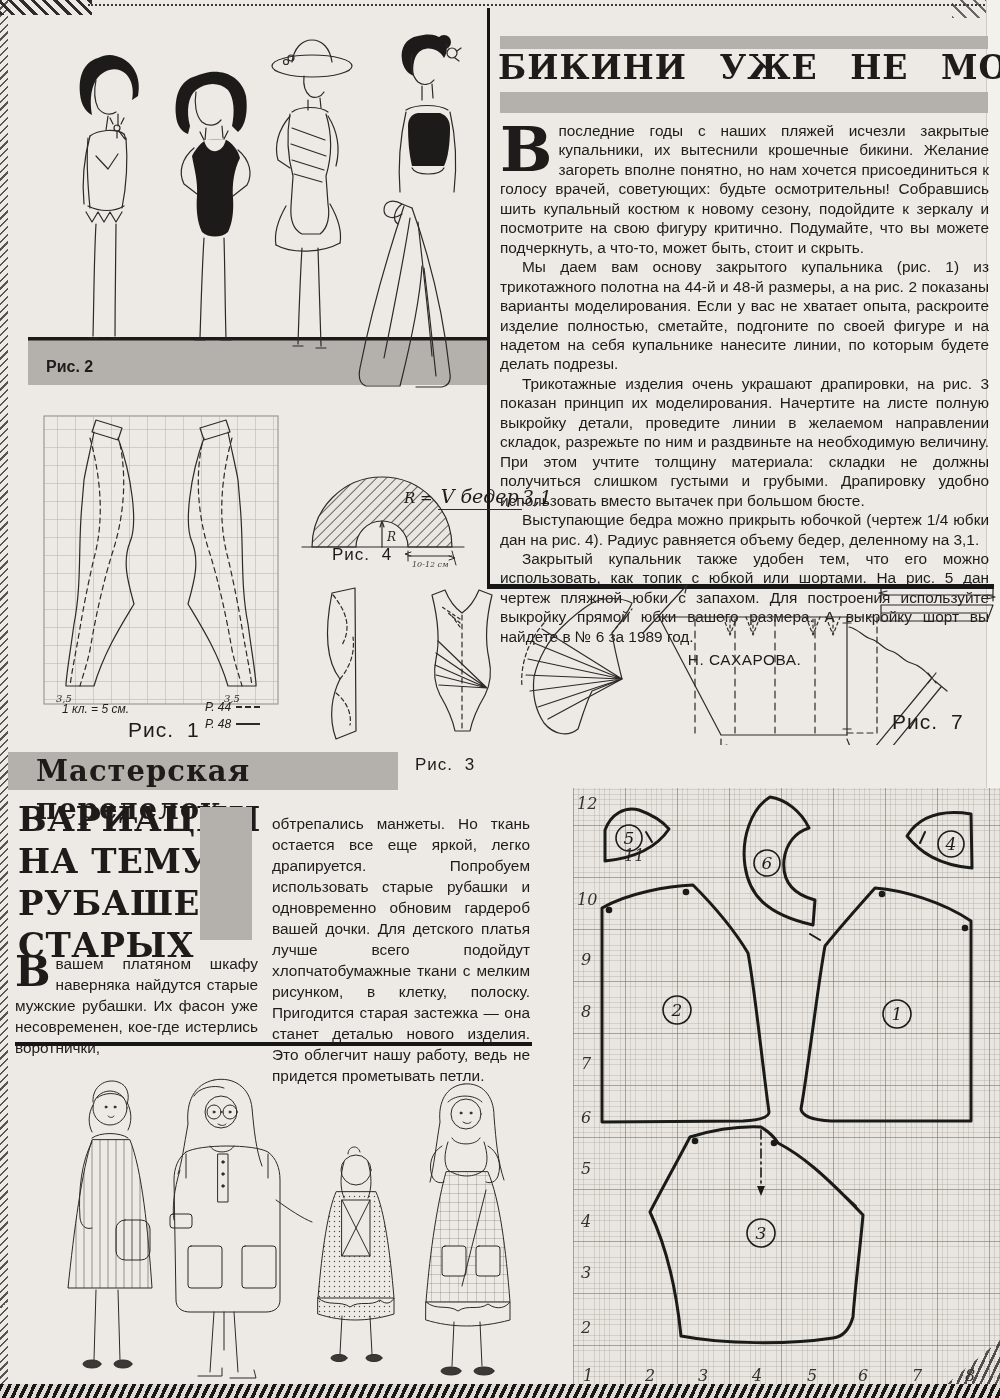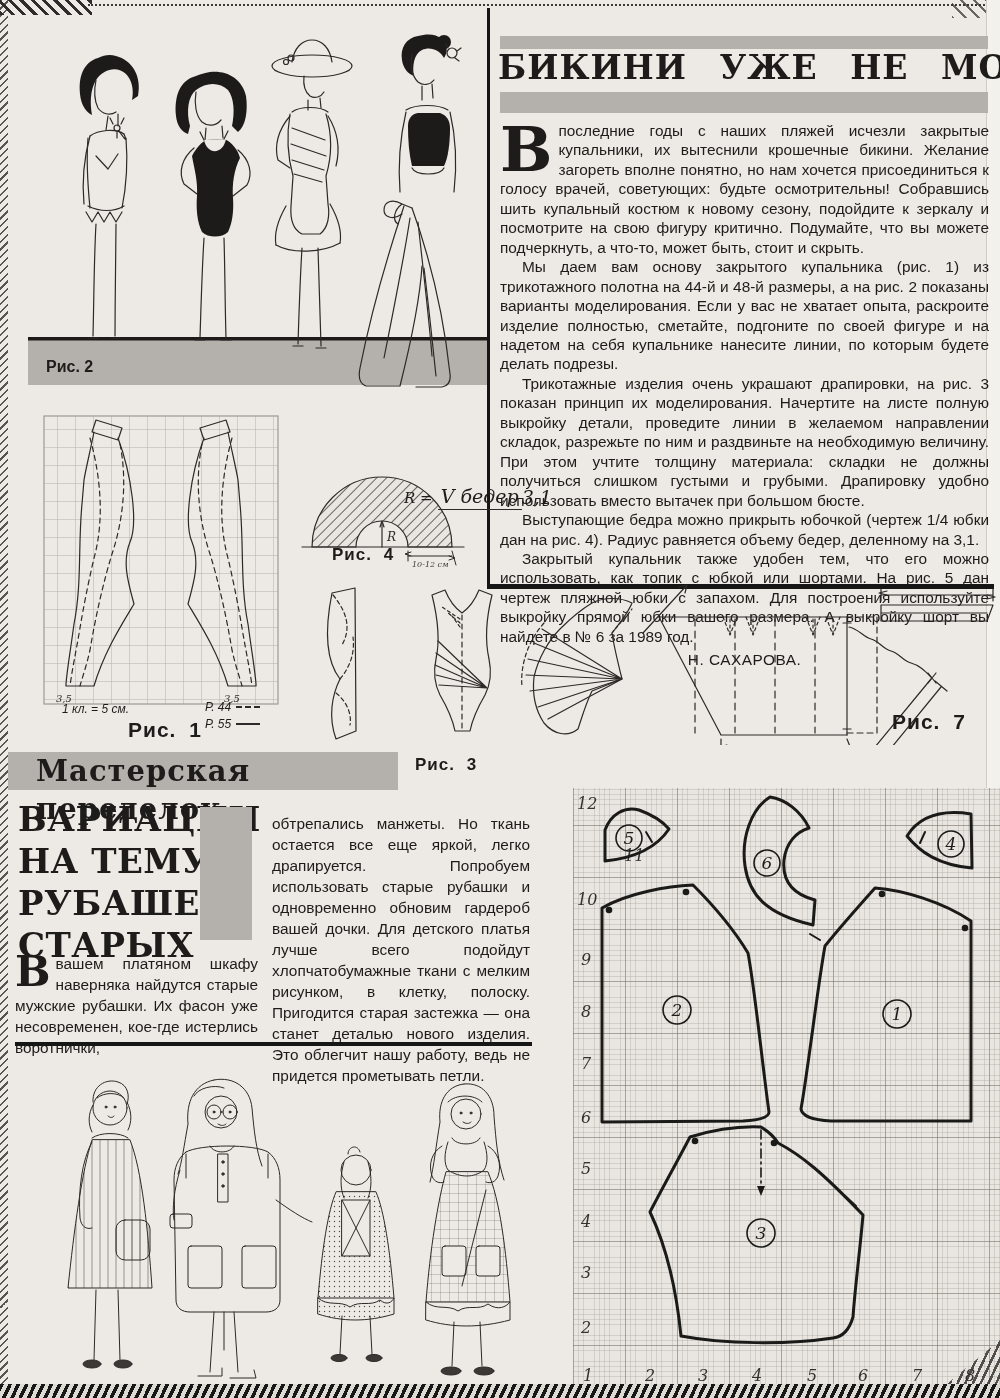--- a/index.html
+++ b/index.html
@@ -24,21 +24,21 @@
   .graybar{background:#b4b1ac;}
   .bik-title{left:498px;top:48px;width:494px;text-align:center;font-family:"DejaVu Serif",serif;
      font-weight:bold;font-size:33px;letter-spacing:1px;word-spacing:20px;white-space:nowrap;}
   .bik-body{left:500px;top:121px;width:489px;font-size:15.4px;line-height:19.45px;}
   .bik-body p{margin:0;text-indent:22px;}
   .bik-body p.first{text-indent:0;}
   .dropcap{float:left;font-family:"DejaVu Serif",serif;font-weight:bold;font-size:62px;
      line-height:50px;padding:4px 6px 0 0;}
   .author{text-align:center;font-size:15.4px;letter-spacing:.5px;margin-top:4px;}
   
-  .figcap{font-weight:bold;font-size:17px;letter-spacing:1px;word-spacing:6px;}
+  .figcap{font-weight:normal;font-size:17px;letter-spacing:1px;word-spacing:6px;}
   .figcap.big{font-size:21px;}
   
   .lg{font-style:italic;font-size:12px;white-space:nowrap;}
   .lg .dash{display:inline-block;width:24px;vertical-align:3px;border-top:2px dashed #2b2a28;margin-left:5px;}
   .lg .solid{display:inline-block;width:24px;vertical-align:3px;border-top:2.5px solid #2b2a28;margin-left:5px;}
   
   .formula{font-family:"DejaVu Serif",serif;font-style:italic;font-size:15px;display:flex;align-items:center;gap:5px;}
   .frac{display:inline-flex;flex-direction:row;align-items:center;font-size:19px;line-height:1.15;}
   .frac .num{border-bottom:1.4px solid #2b2a28;padding:0 3px 1px;}
   
@@ -186,21 +186,21 @@
         <path d="M192,26 C182,62 178,102 186,138 C192,162 198,192 202,216 C206,240 210,258 212,274" stroke-dasharray="5 4"></path>
         <path d="M162,32 C154,72 160,112 170,142 C178,168 186,202 192,238 C196,256 200,266 202,274" stroke-dasharray="5 4"></path>
       </g>
       <text x="16" y="290" font-size="10" font-style="italic" font-family="DejaVu Serif,serif" fill="#2b2a28">3,5</text>
       <text x="184" y="290" font-size="10" font-style="italic" font-family="DejaVu Serif,serif" fill="#2b2a28">3,5</text>
     </svg>
   </div>
   <div class="abs lg" style="left:62px;top:702px;">1 кл. = 5 см.</div>
   <div class="abs figcap big" style="left:128px;top:718px;">Рис. 1</div>
   <div class="abs lg" style="left:205px;top:700px;"><span>Р. 44</span><span class="dash"></span></div>
-  <div class="abs lg" style="left:205px;top:717px;"><span>Р. 55</span><span class="solid"></span></div>
+  <div class="abs lg" style="left:205px;top:717px;"><span>Р. 48</span><span class="solid"></span></div>
 
   <div class="abs" style="left:290px;top:455px;width:185px;height:115px;">
     <svg width="185" height="115" viewBox="0 0 185 115">
       <defs>
         <pattern id="h45" patternUnits="userSpaceOnUse" width="7" height="7" patternTransform="rotate(45)">
           <rect width="7" height="7" fill="#e9e6e1"></rect>
           <line x1="0" y1="0" x2="0" y2="7" stroke="#4d4b47" stroke-width="1.7"></line>
         </pattern>
       </defs>
       <g class="ink">

